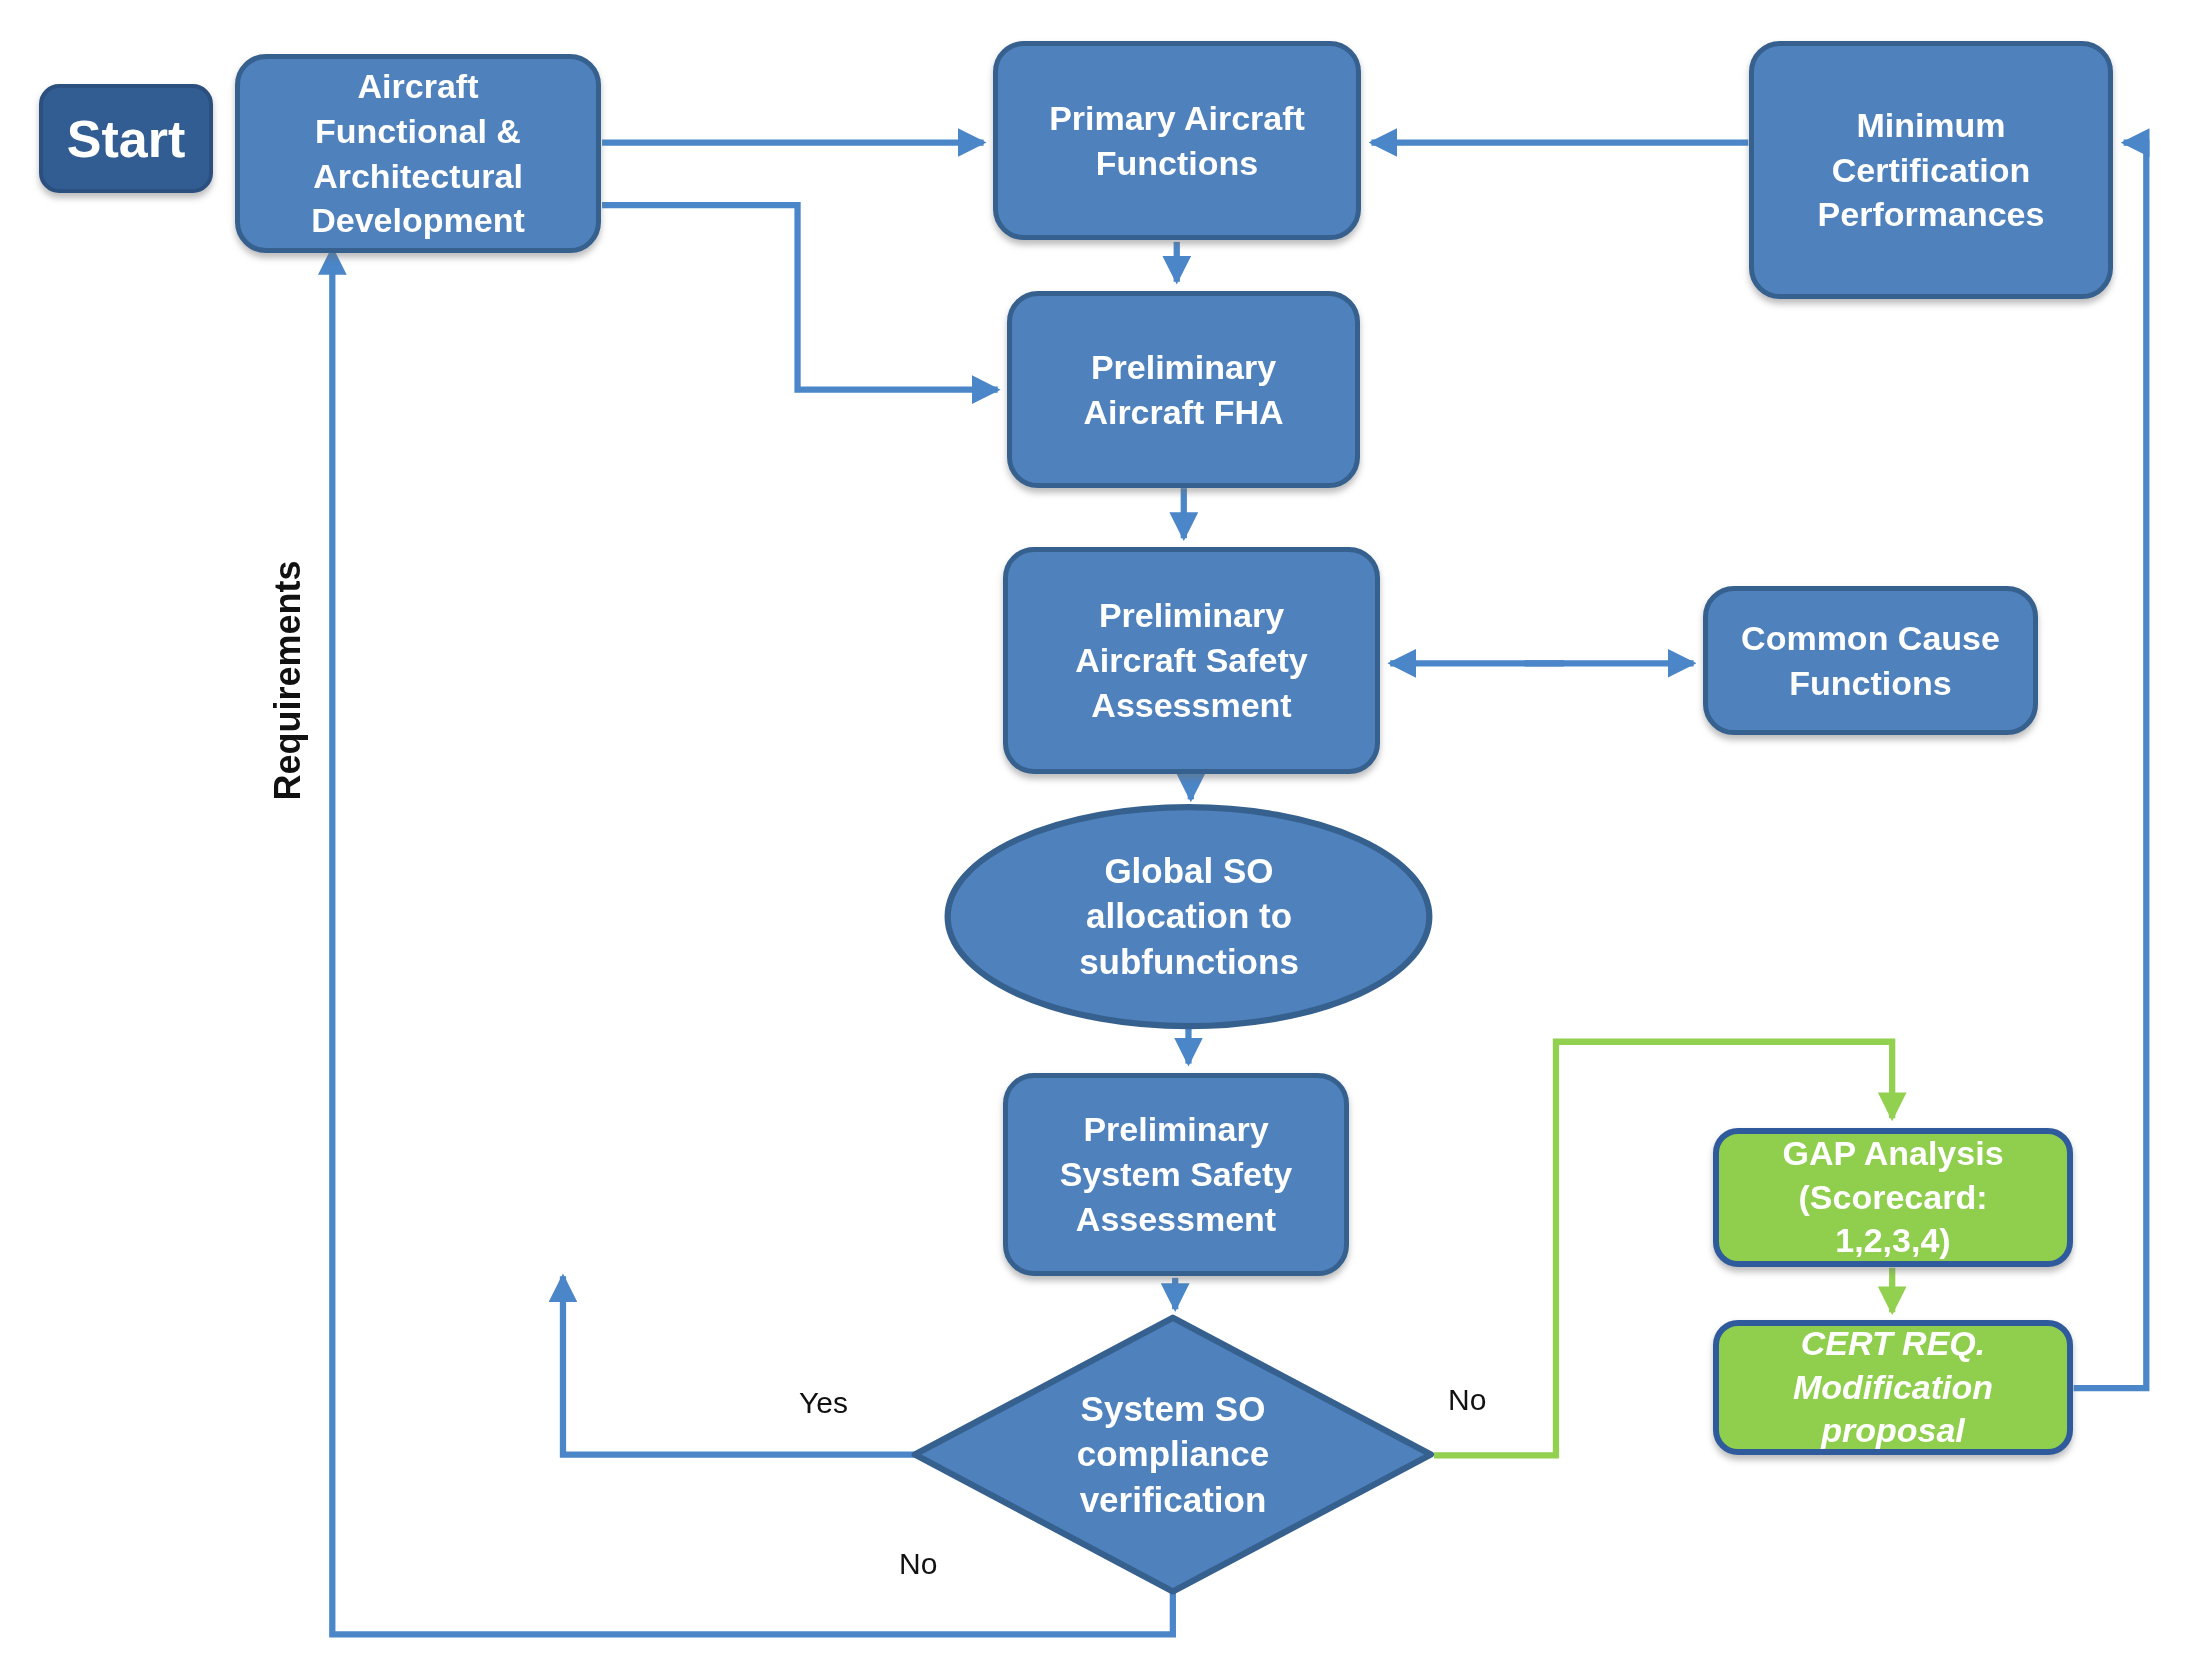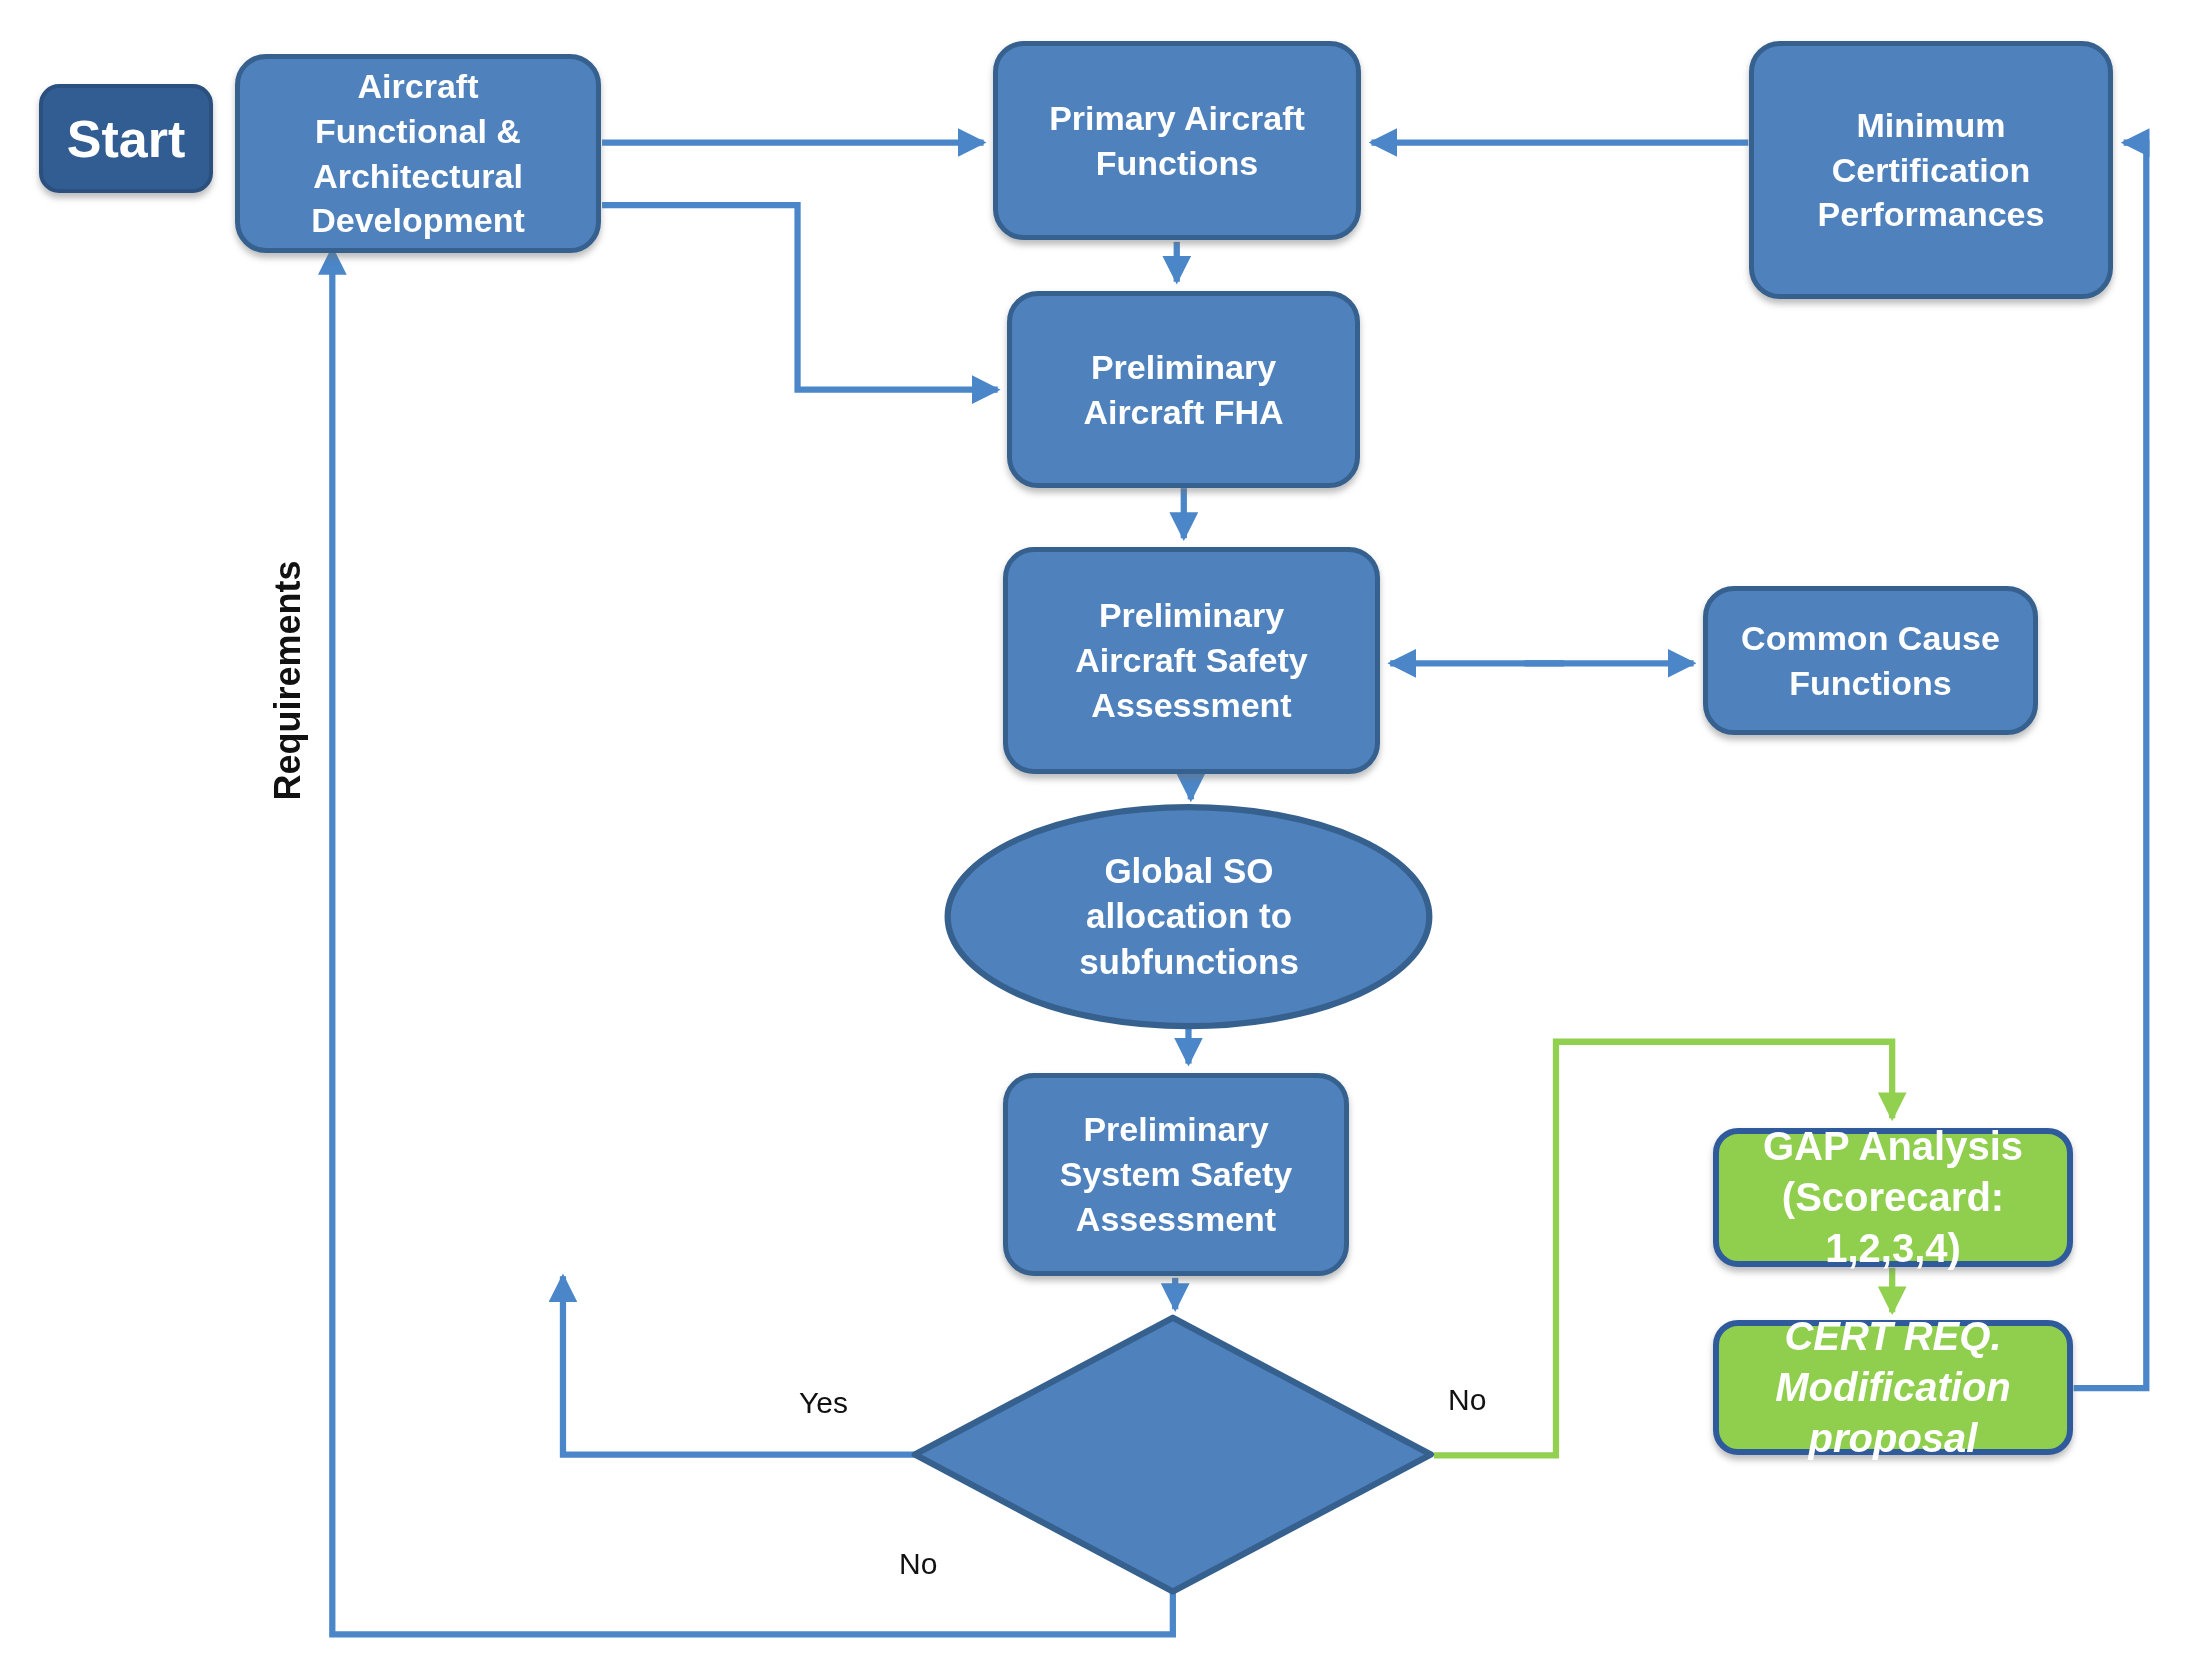--- a/index.html
+++ b/index.html
@@ -47,21 +47,21 @@
     background:#325D92;
     border:4.7px solid #2B4F7E;
     border-radius:20.3px;
     font-size:52px;
     box-shadow:0 4.7px 6.3px rgba(110,110,110,0.45);
   }
   .green-box{
     background:#90CE4E;
     border:6.3px solid #2F5B9D;
     border-radius:25px;
-    font-size:40px;
+    font-size:34px;
     line-height:1.28;
     box-shadow:0 4.7px 6.3px rgba(110,110,110,0.45);
   }
   .shape-label{
     position:absolute;
     z-index:2;
     display:flex;
     flex-direction:column;
     align-items:center;
     justify-content:center;
@@ -174,20 +174,25 @@
     <span class="ln">subfunctions</span>
   </div>
 
 
   <div class="node blue-box" style="left:1003px;top:1073px;width:346px;height:203px;">
     <span class="ln">Preliminary</span>
     <span class="ln">System Safety</span>
     <span class="ln">Assessment</span>
   </div>
 
+  <div class="shape-label" style="left:993px;top:1368px;width:360px;height:172px;">
+    <span class="ln">System SO</span>
+    <span class="ln">compliance</span>
+    <span class="ln">verification</span>
+  </div>
 
   <div class="node green-box" style="left:1713px;top:1128px;width:360px;height:139px;">
     <span class="ln">GAP Analysis</span>
     <span class="ln">(Scorecard:</span>
     <span class="ln">1,2,3,4)</span>
   </div>
 
   <div class="node green-box" style="left:1713px;top:1320px;width:360px;height:135px;font-style:italic;">
     <span class="ln">CERT REQ.</span>
     <span class="ln">Modification</span>

